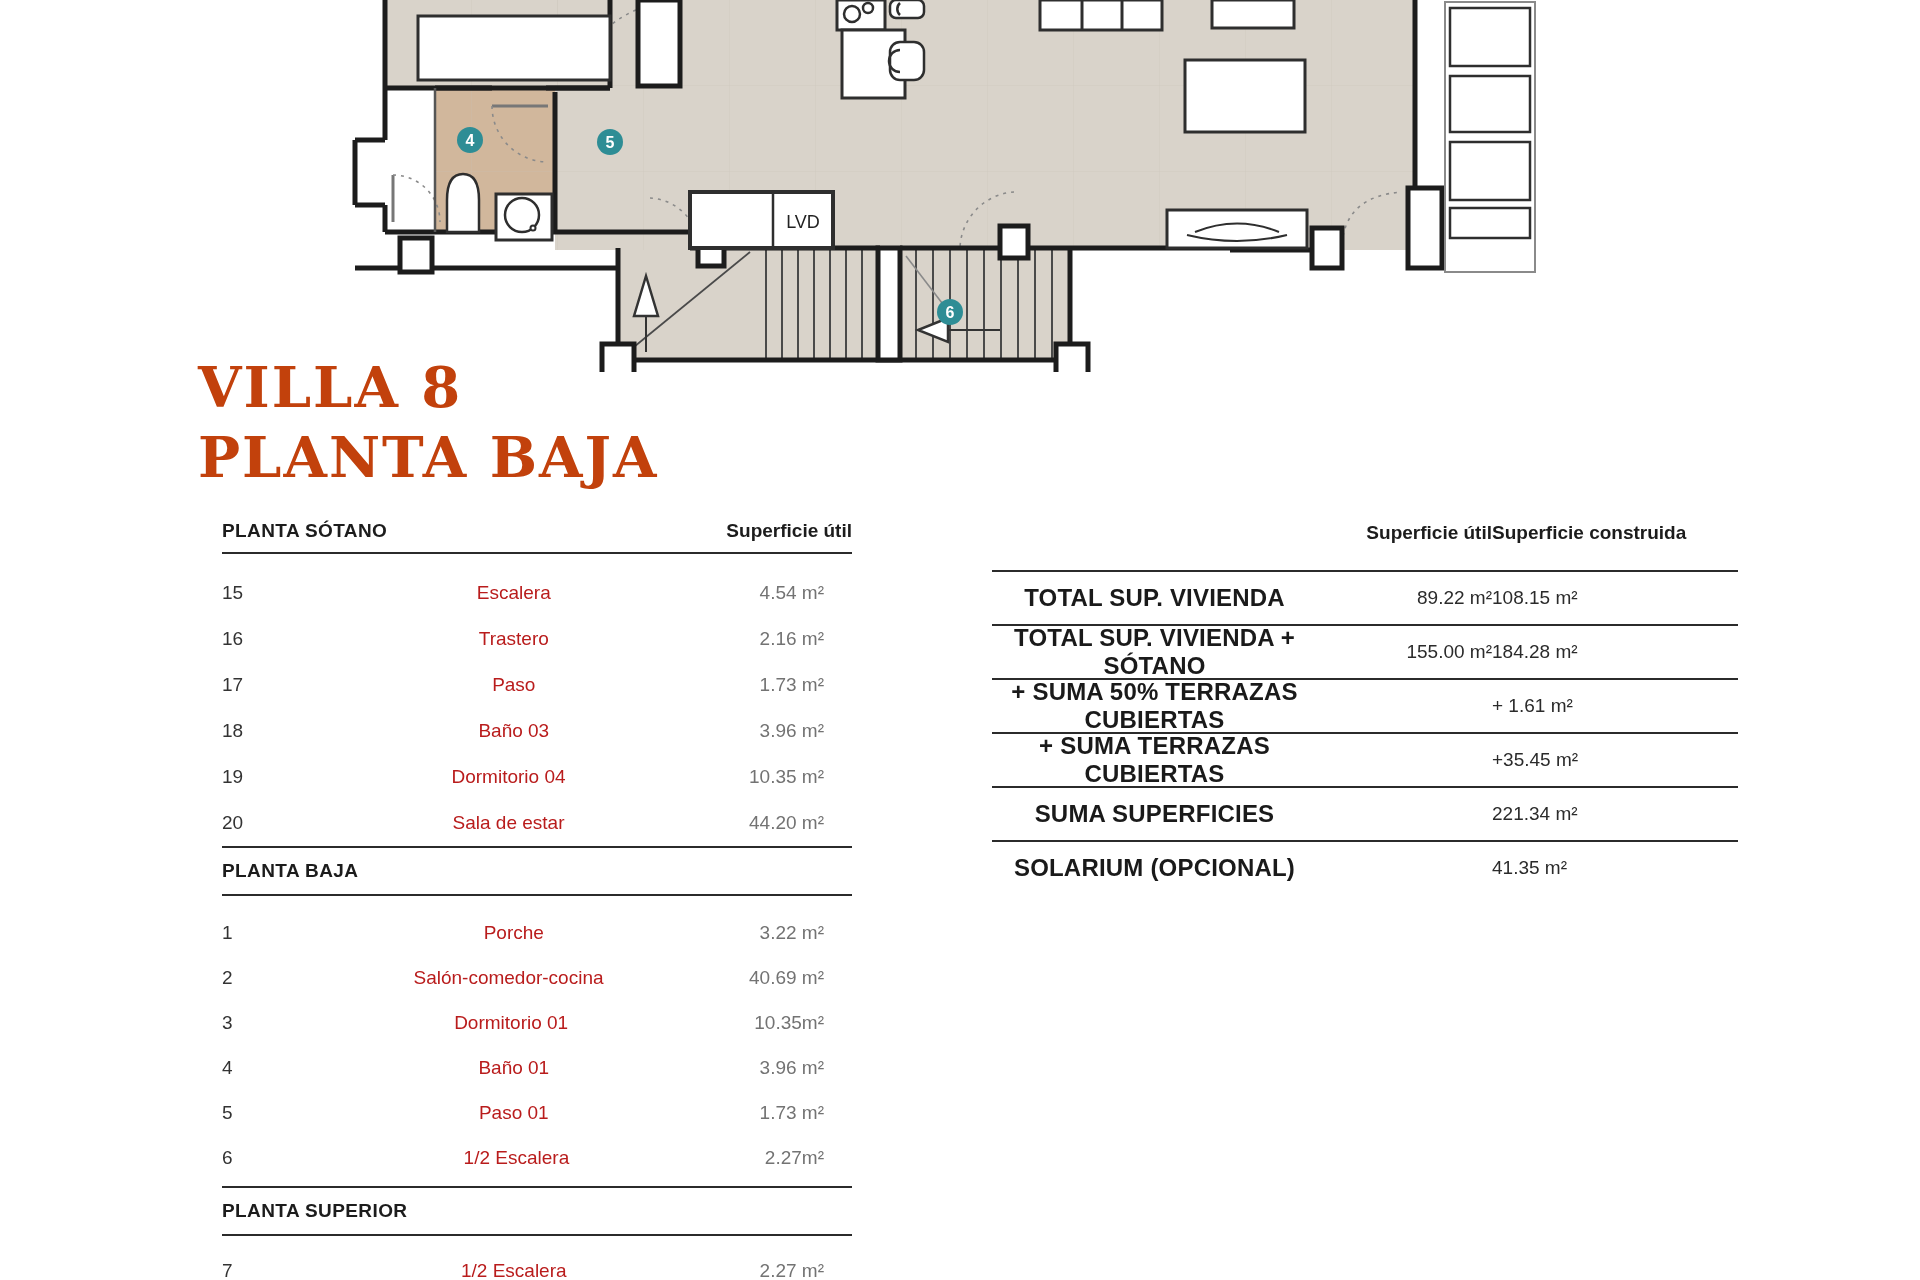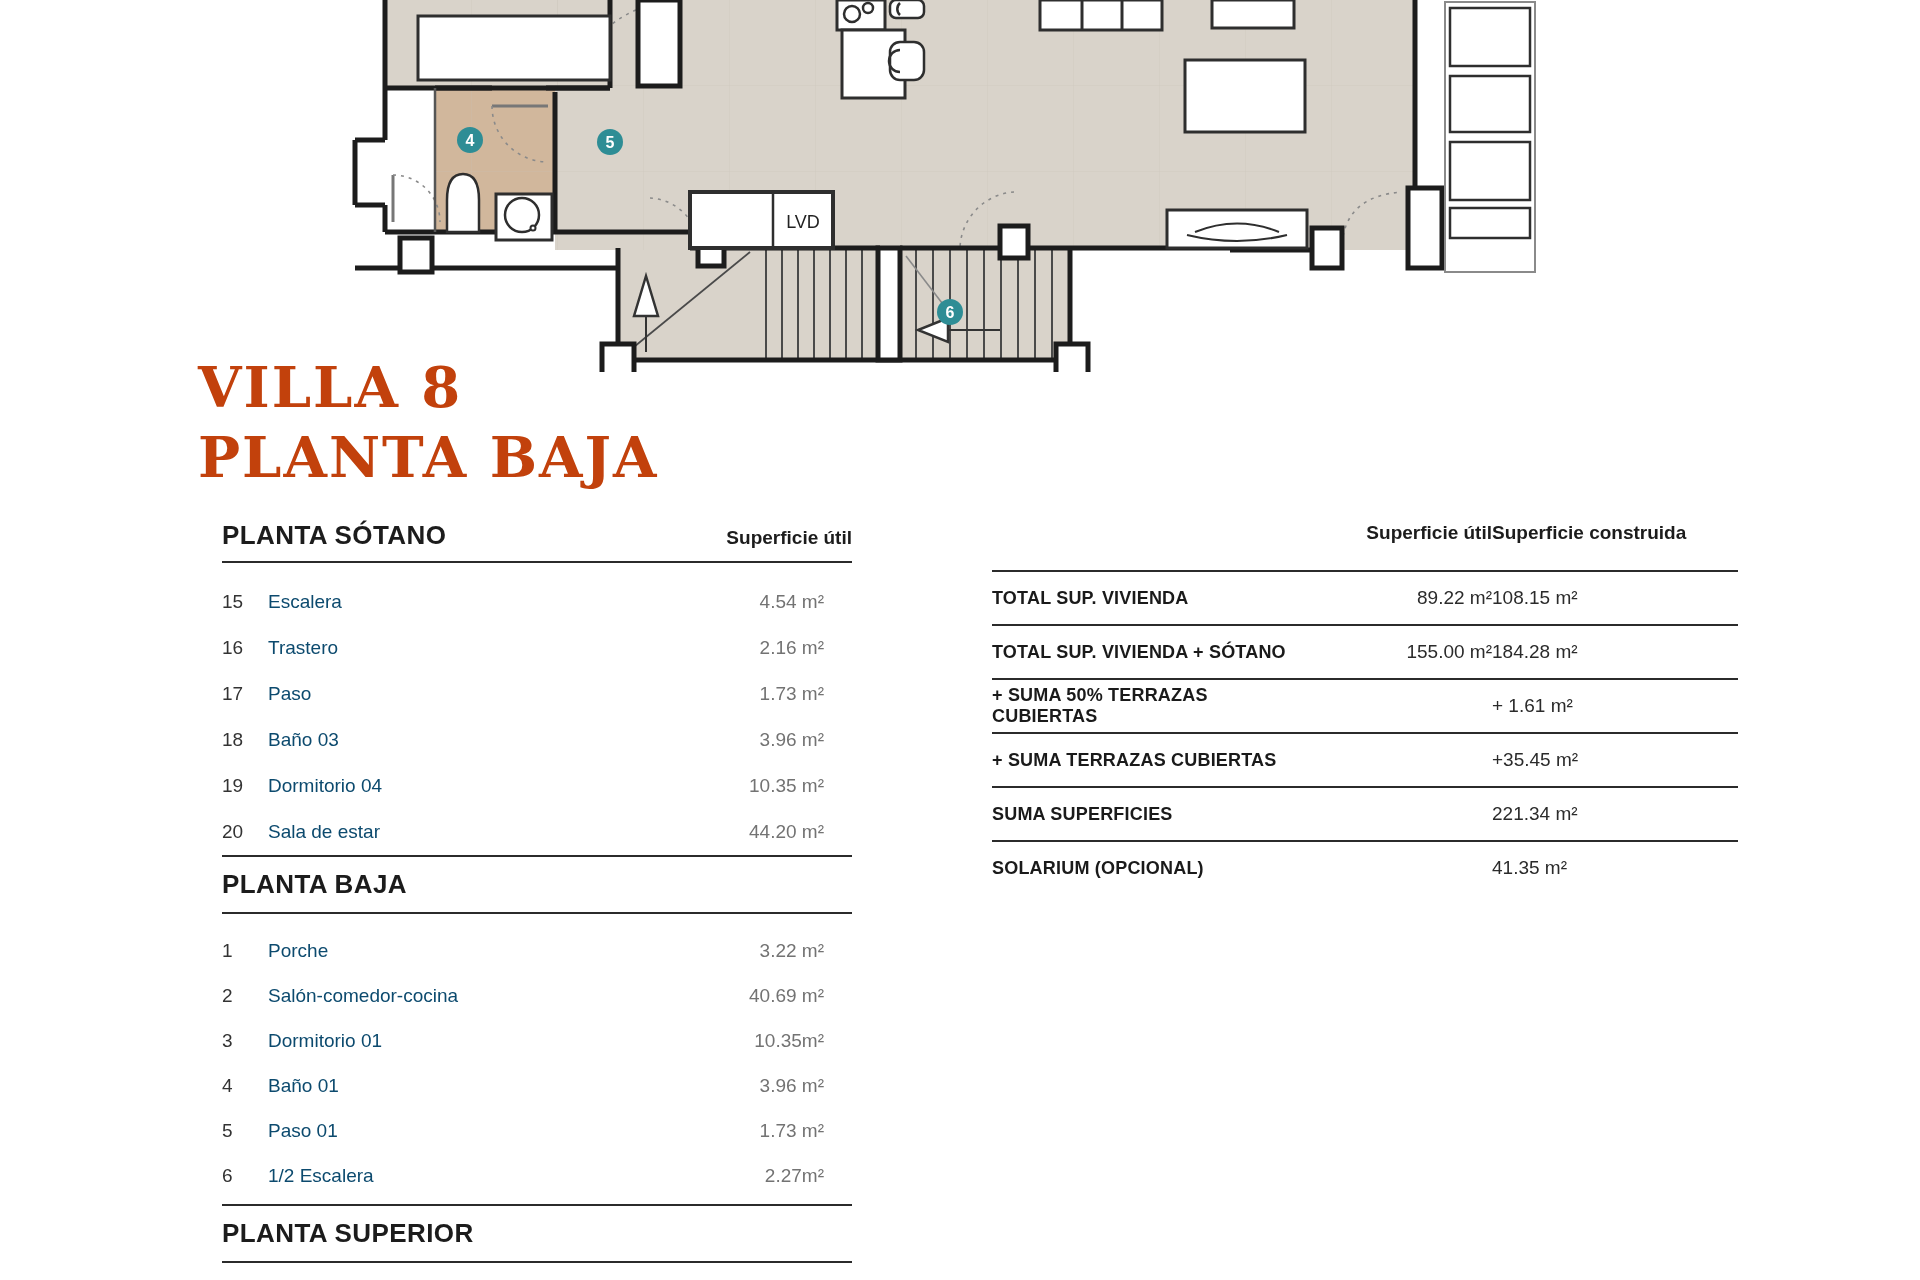--- a/index.html
+++ b/index.html
@@ -11,38 +11,38 @@
   .plan{position:absolute;left:300px;top:0;width:1240px;height:372px;}
   .page-title{
     position:absolute;left:198px;top:352px;
     font-family:"DejaVu Serif", serif;font-weight:bold;
     font-size:56px;line-height:70px;letter-spacing:2px;color:#c2410c;
   }
   
   .left-table{position:absolute;left:222px;top:512px;width:630px;font-size:19px;}
   .lt-header{display:flex;justify-content:space-between;align-items:baseline;
     padding:8px 0 10px;border-bottom:2px solid #2b2b2b;}
-  .sec-title{font-weight:bold;font-size:26px;letter-spacing:.4px;color:#1c1c1c;}
+  .sec-title{font-weight:bold;font-size:19px;letter-spacing:.4px;color:#1c1c1c;}
   .col-title{font-weight:bold;font-size:19px;color:#1c1c1c;}
   .lt-rows{margin-top:16px;}
   .lt-rows.tight{margin-top:14px;}
   .row{display:flex;align-items:center;height:46px;}
   .row .num{width:46px;color:#333;}
-  .row .lbl{flex:1;color:#0c4a6e;}
+  .row .lbl{flex:1;color:#b91c1c;text-align:center;}
   .row .val{text-align:right;padding-right:28px;color:#737373;}
   .sec-band{border-top:2px solid #2b2b2b;border-bottom:2px solid #2b2b2b;
     padding:12px 0;}
   .sec-band.mt{margin-top:6px;}
   
   .right-table{position:absolute;left:992px;top:512px;width:746px;font-size:19px;}
   .rt-header{display:flex;align-items:baseline;padding:10px 0 26px;border-bottom:2px solid #2b2b2b;}
   .rt-header .sp{flex:1;}
   .rt-row{display:flex;align-items:center;height:52px;border-bottom:2px solid #2b2b2b;}
   .rt-row.last{border-bottom:none;}
-  .rt-row .lbl{flex:1;font-weight:bold;font-size:18px;letter-spacing:.2px;color:#1a1a1a;}
+  .rt-row .lbl{flex:1;font-weight:bold;font-size:24px;letter-spacing:.2px;color:#1a1a1a;text-align:center;}
   .cu{width:175px;text-align:right;}
   .cc{width:246px;text-align:left;}
   .rt-row .cc{padding-right:56px;width:190px;}
   .hdr-b{font-weight:bold;font-size:19px;color:#1c1c1c;}
 </style>
 </head>
 <body>
 
 <div class="plan">
 <svg width="1240" height="372" viewBox="0 0 1240 372">

